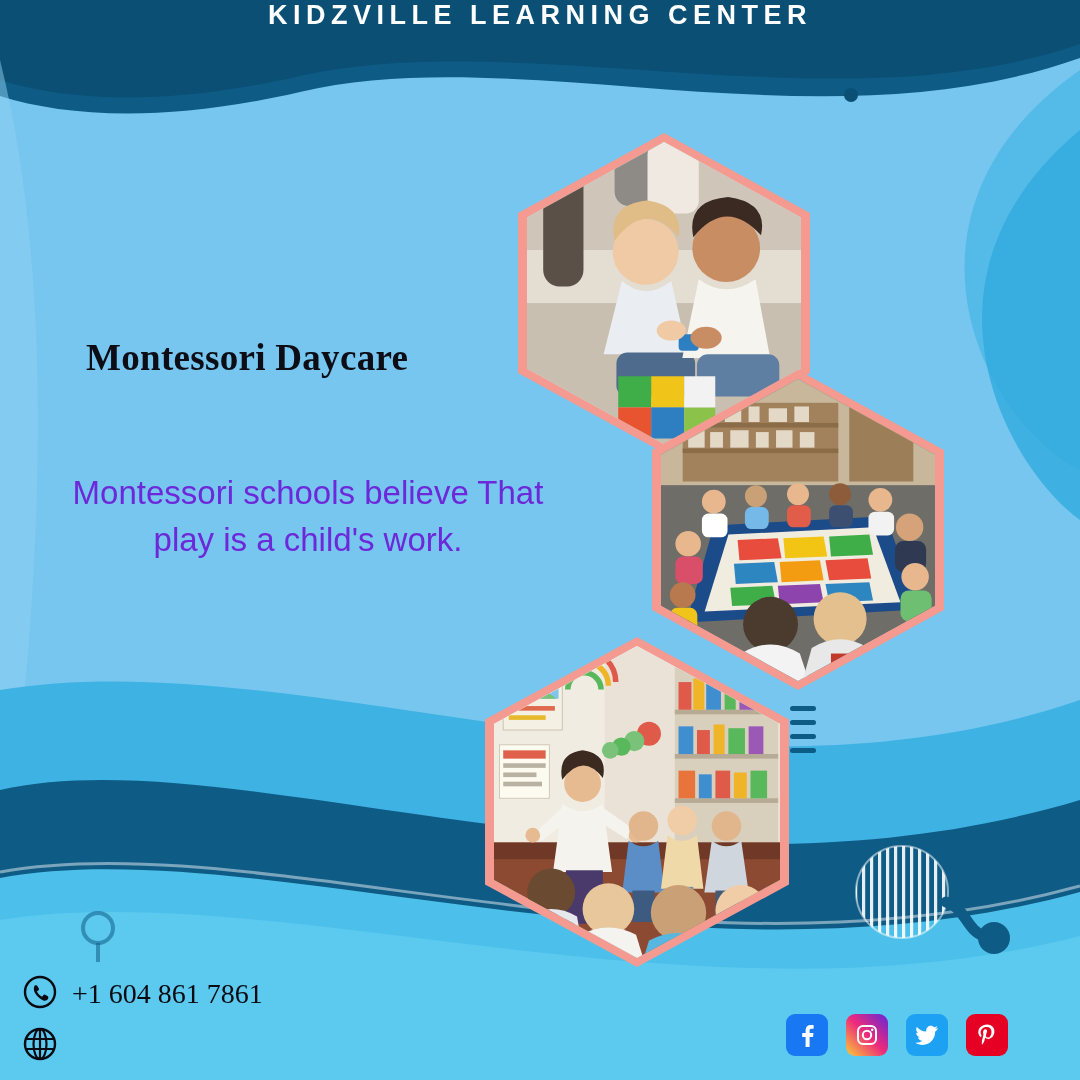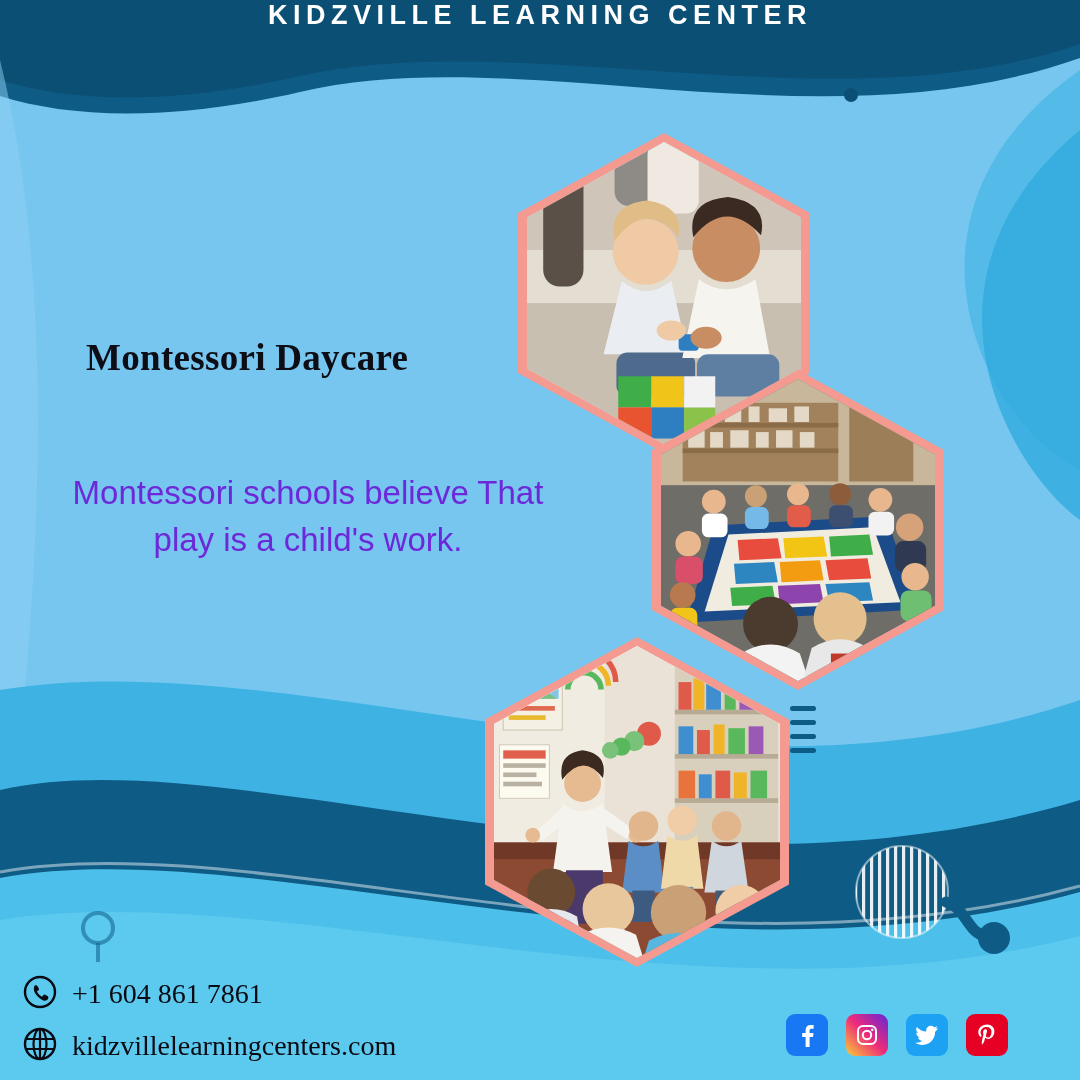--- a/index.html
+++ b/index.html
@@ -401,21 +401,20 @@
     <span class="c-text">+1 604 861 7861</span>
   </div>
   <div class="contact-row">
     <span class="c-ico">
       <svg width="34" height="34" viewBox="0 0 34 34">
         <circle cx="17" cy="17" r="15" fill="none" stroke="#0a0a12" stroke-width="2.4"></circle>
         <ellipse cx="17" cy="17" rx="6.5" ry="15" fill="none" stroke="#0a0a12" stroke-width="2.2"></ellipse>
         <path d="M2.5,12 H31.5 M2.5,22 H31.5 M17,2 V32" stroke="#0a0a12" stroke-width="2.2" fill="none"></path>
       </svg>
     </span>
-    <span class="c-text">kidzvillelearningcenters.com</span>
   </div>
 </div>
 
 <div class="social">
   <a class="soc" href="#" style="background:#1877F2">
     <svg width="24" height="24" viewBox="0 0 24 24" fill="#fff">
       <path d="M14.6,24 V13.9 h3.4 l0.5,-3.9 h-3.9 V7.6 c0,-1.1 0.3,-1.9 2,-1.9 h2 V2.1 C18.2,2 17,1.9 15.6,1.9 c-3,0 -5,1.8 -5,5.2 v2.9 H7.2 v3.9 h3.4 V24 z"></path>
     </svg>
   </a>
   <a class="soc" href="#" style="background:linear-gradient(45deg,#f9ce34,#ee2a7b,#6228d7)">

